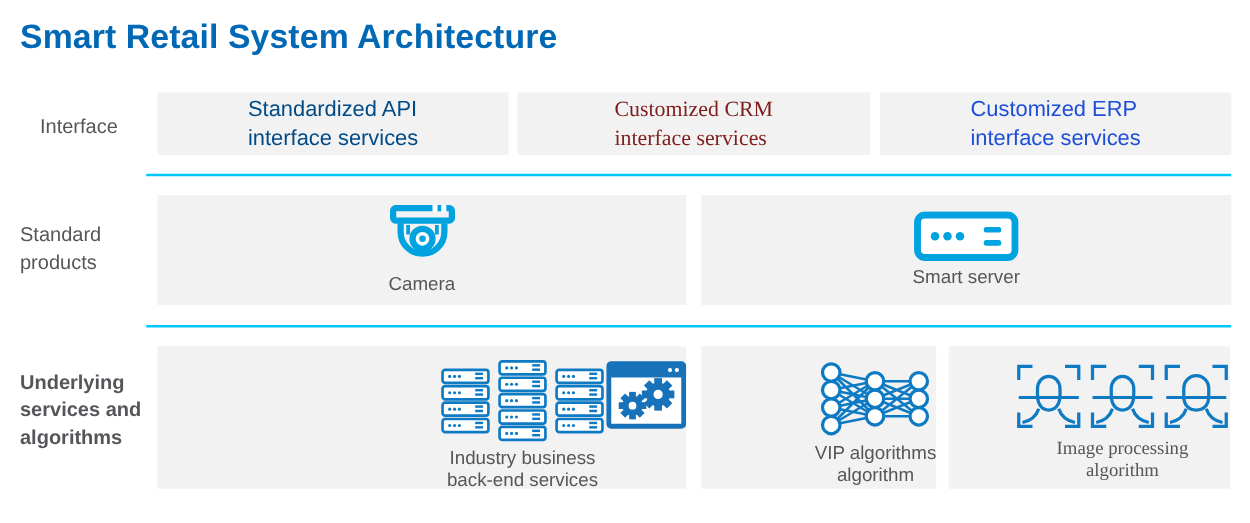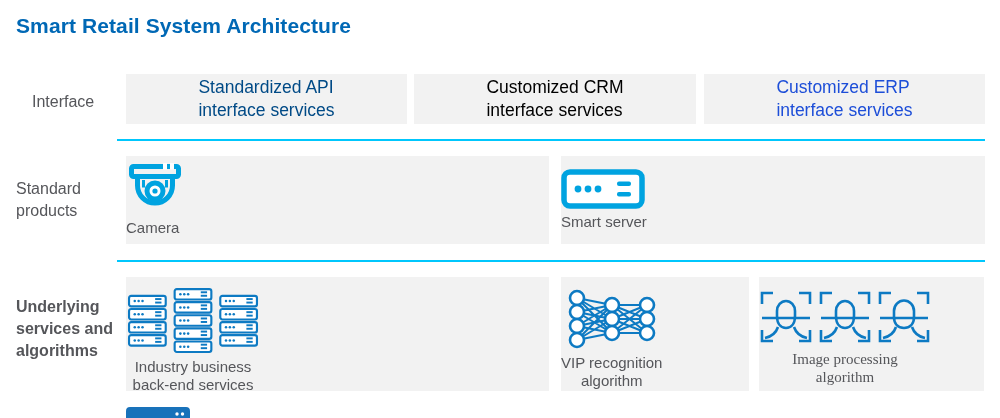--- a/index.html
+++ b/index.html
@@ -2,55 +2,54 @@
 <html><head>
 <meta charset="utf-8">
 <style>
   html,body { margin:0; padding:0; background:#ffffff; }
   .page {
     position:relative; width:1000px; height:418px; background:#ffffff;
     font-family:"Liberation Sans", sans-serif; overflow:hidden;
   }
   .title {
     position:absolute; left:16px; top:14px; margin:0;
-    font-size:21px; font-weight:bold; color:#0068b5; letter-spacing:0.1px;
+    font-size:27px; font-weight:bold; color:#0068b5; letter-spacing:0.1px;
   }
   .row-label {
     position:absolute; left:16px; color:#55565a; font-size:16px;
     line-height:1.37; white-space:pre-line;
   }
   .label-interface  { top:91px;margin-left:16px;  }
   .label-standard   { top:178px; }
   .label-underlying { top:296px;font-weight:bold; }
 
   .panel { position:absolute; background:#f2f2f2; box-sizing:border-box; }
 
   .iface-box {
     top:74px; height:50px; display:flex; align-items:center; justify-content:center;
     font-size:17.5px; line-height:1.3; white-space:pre-line;
   }
   .box1 { left:126px; width:281px; color:#004a86; }
-  .box2 { left:414px; width:282px; color:#000000; }
+  .box2 { left:414px; width:282px; color:#7f1d1d;font-family:Liberation Serif, serif; }
   .box3 { left:704px; width:281px; color:#1d4ed8; }
 
   .divider { position:absolute; left:117px; width:868px; height:2px; background:#00c7fd; }
   .divider-1 { top:139px; }
   .divider-2 { top:260px; }
 
   .product-box {
     top:156px; height:88px; display:flex; flex-direction:column;
-    align-items:flex-start; justify-content:center; gap:4px;
+    align-items:center; justify-content:center; gap:4px;
   }
   .camera-box { left:126px; width:423px; }
   .edge-box   { left:561px; width:424px; }
 
   .algo-box {
     top:277px; height:114px; display:flex; align-items:flex-start;
-    justify-content:flex-start;
-    flex-direction:column;
+    justify-content:flex-end;
   }
   .algo-box-a { left:126px; width:423px; }
   .algo-box-b { left:561px; width:188px; }
   .algo-box-c { left:759px; width:225px;font-family:Liberation Serif, serif; }
 
   .algo-item { display:flex; flex-direction:column; align-items:center; gap:4px; padding-top:11px; }
 
   .caption {
     color:#55565a; font-size:15px; line-height:1.22; text-align:center; white-space:pre-line;
   }
@@ -199,21 +198,21 @@
               <circle cx="9" cy="51" r="7"></circle>
             <circle cx="44" cy="16" r="7"></circle>
               <circle cx="44" cy="30" r="7"></circle>
               <circle cx="44" cy="44" r="7"></circle>
             <circle cx="79" cy="16" r="7"></circle>
               <circle cx="79" cy="30" r="7"></circle>
               <circle cx="79" cy="44" r="7"></circle>
           </g>
         </svg>
       </span>
-      <span class="caption">VIP recognition
+      <span class="caption">VIP algorithms
 algorithm</span>
     </div>
   </div>
 
   <div class="panel algo-box algo-box-c">
     <div class="algo-item">
       <span class="faces-row">
         <svg width="54" height="58" viewBox="0 0 54 54" class="icon-blue">
             <g fill="none" stroke="currentColor" stroke-width="2.6">
           <path d="M3 14 V3 H14"></path>

